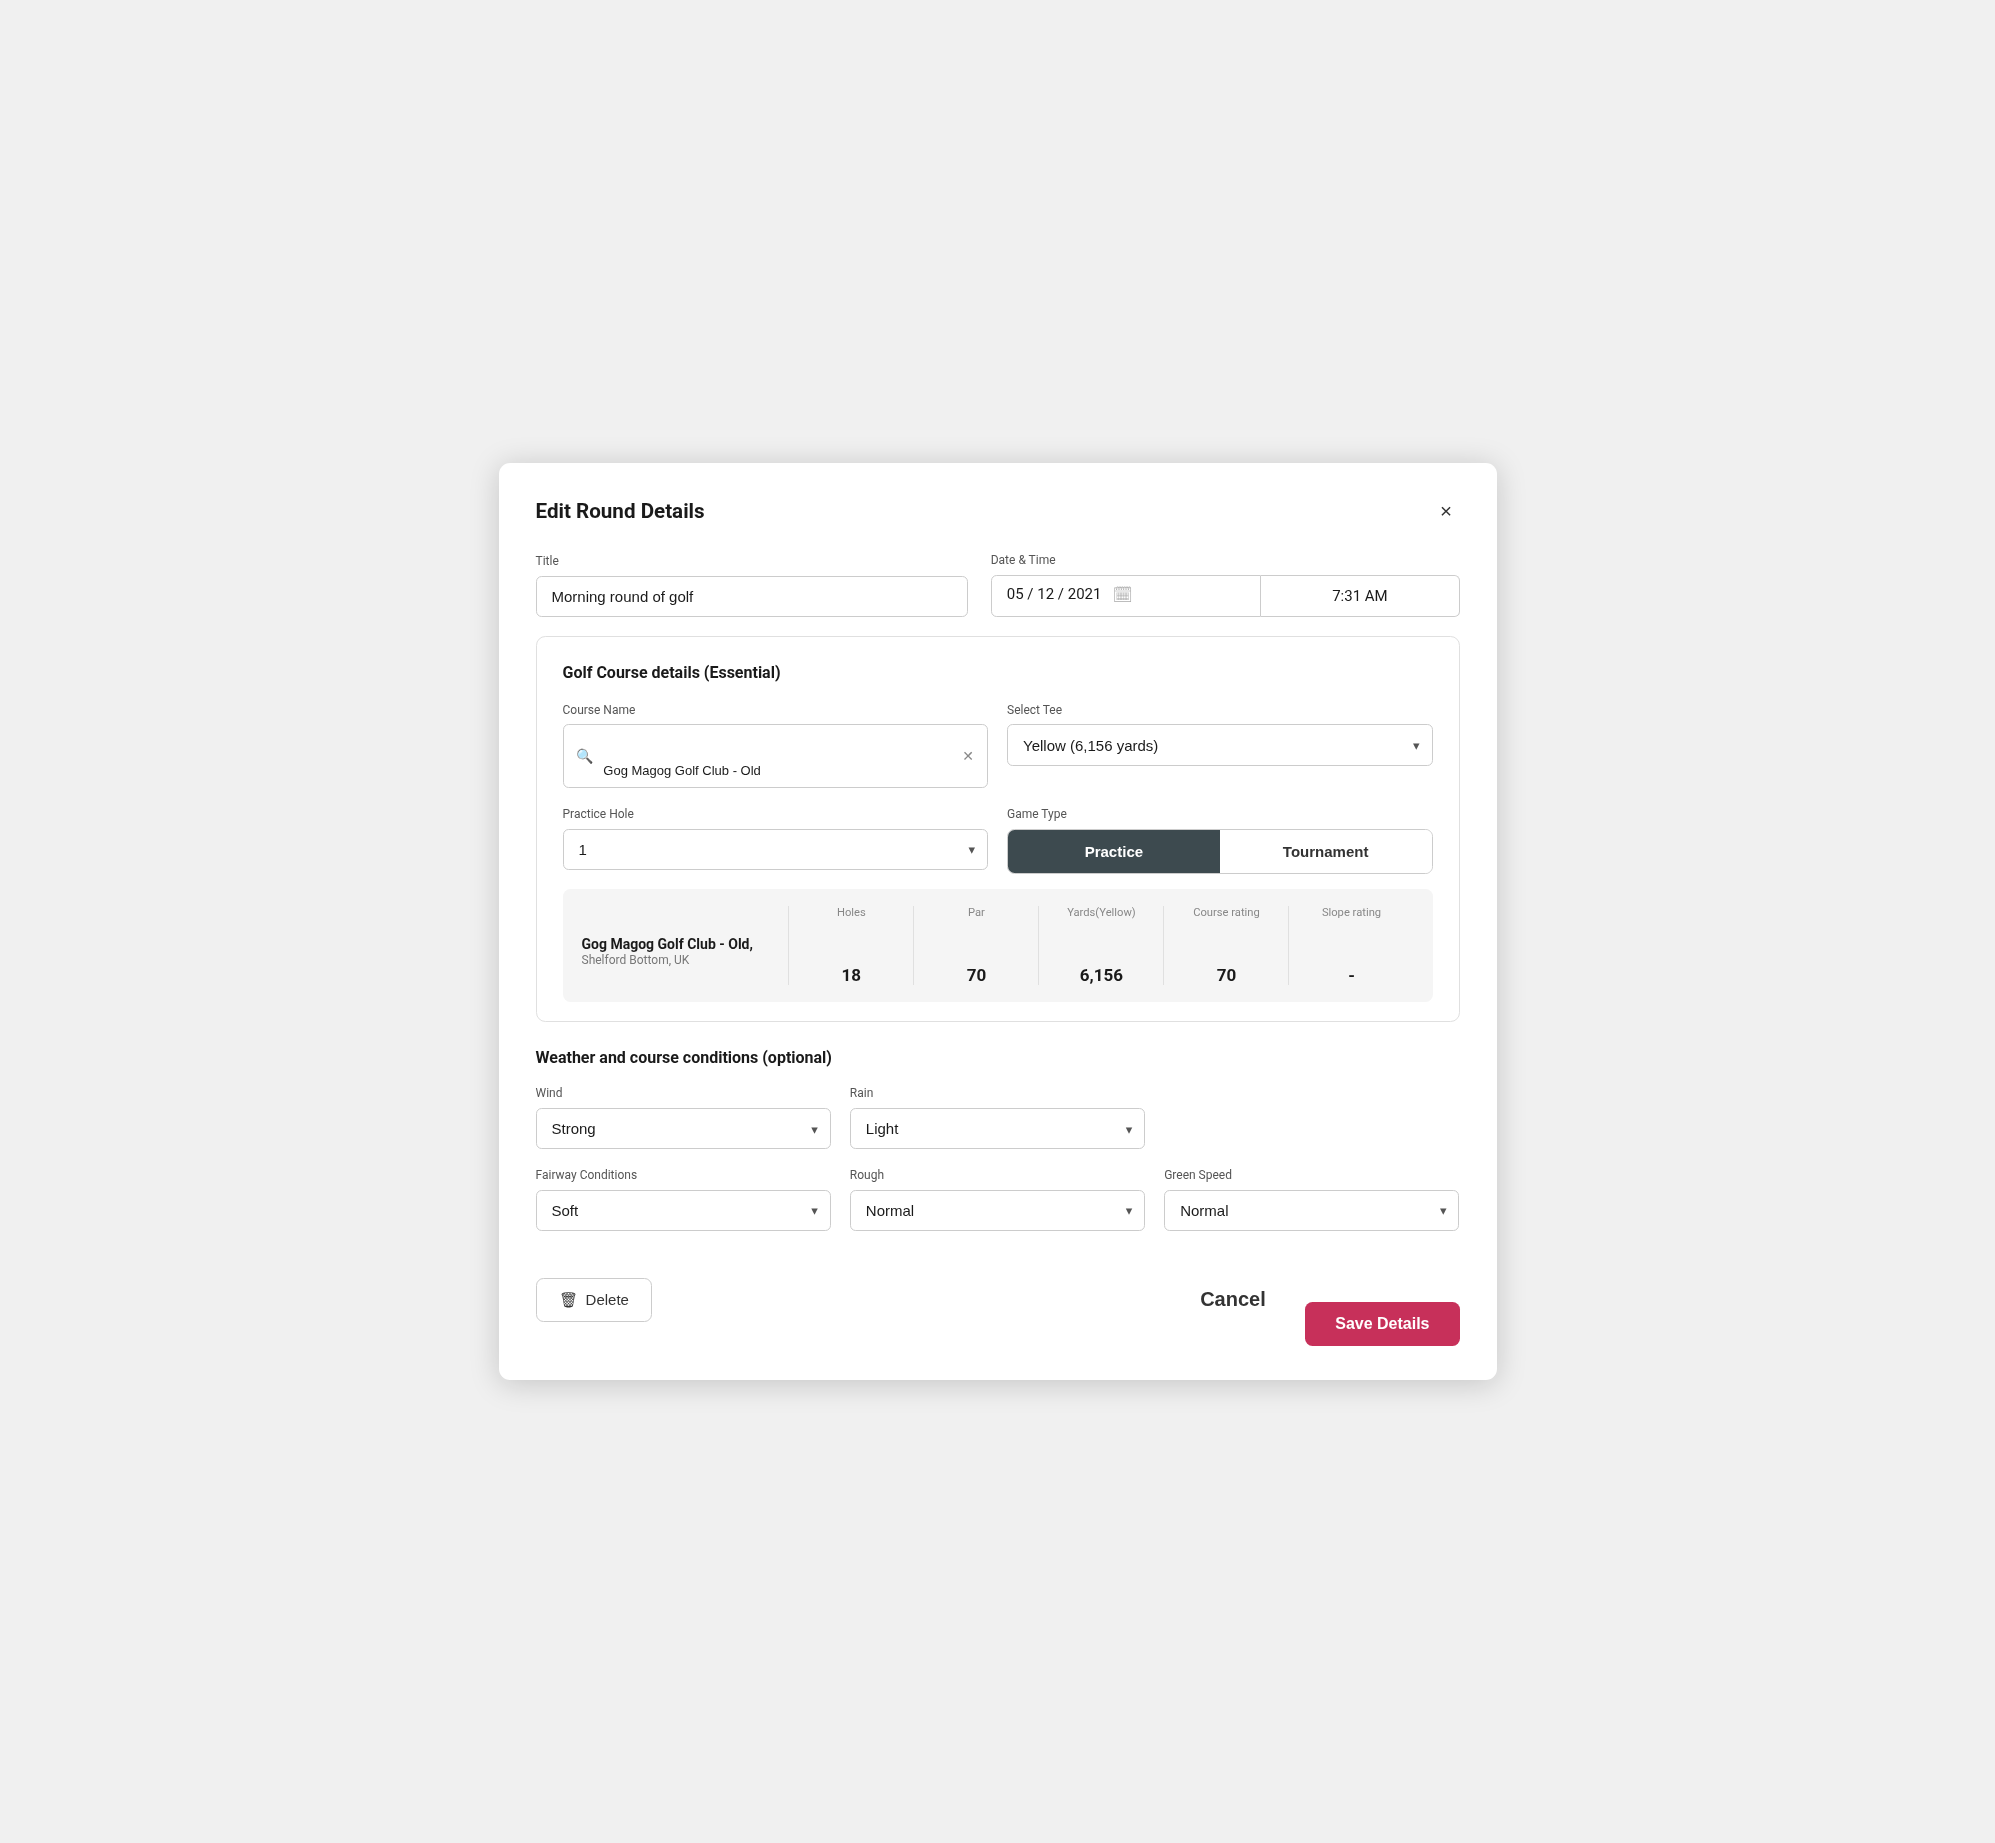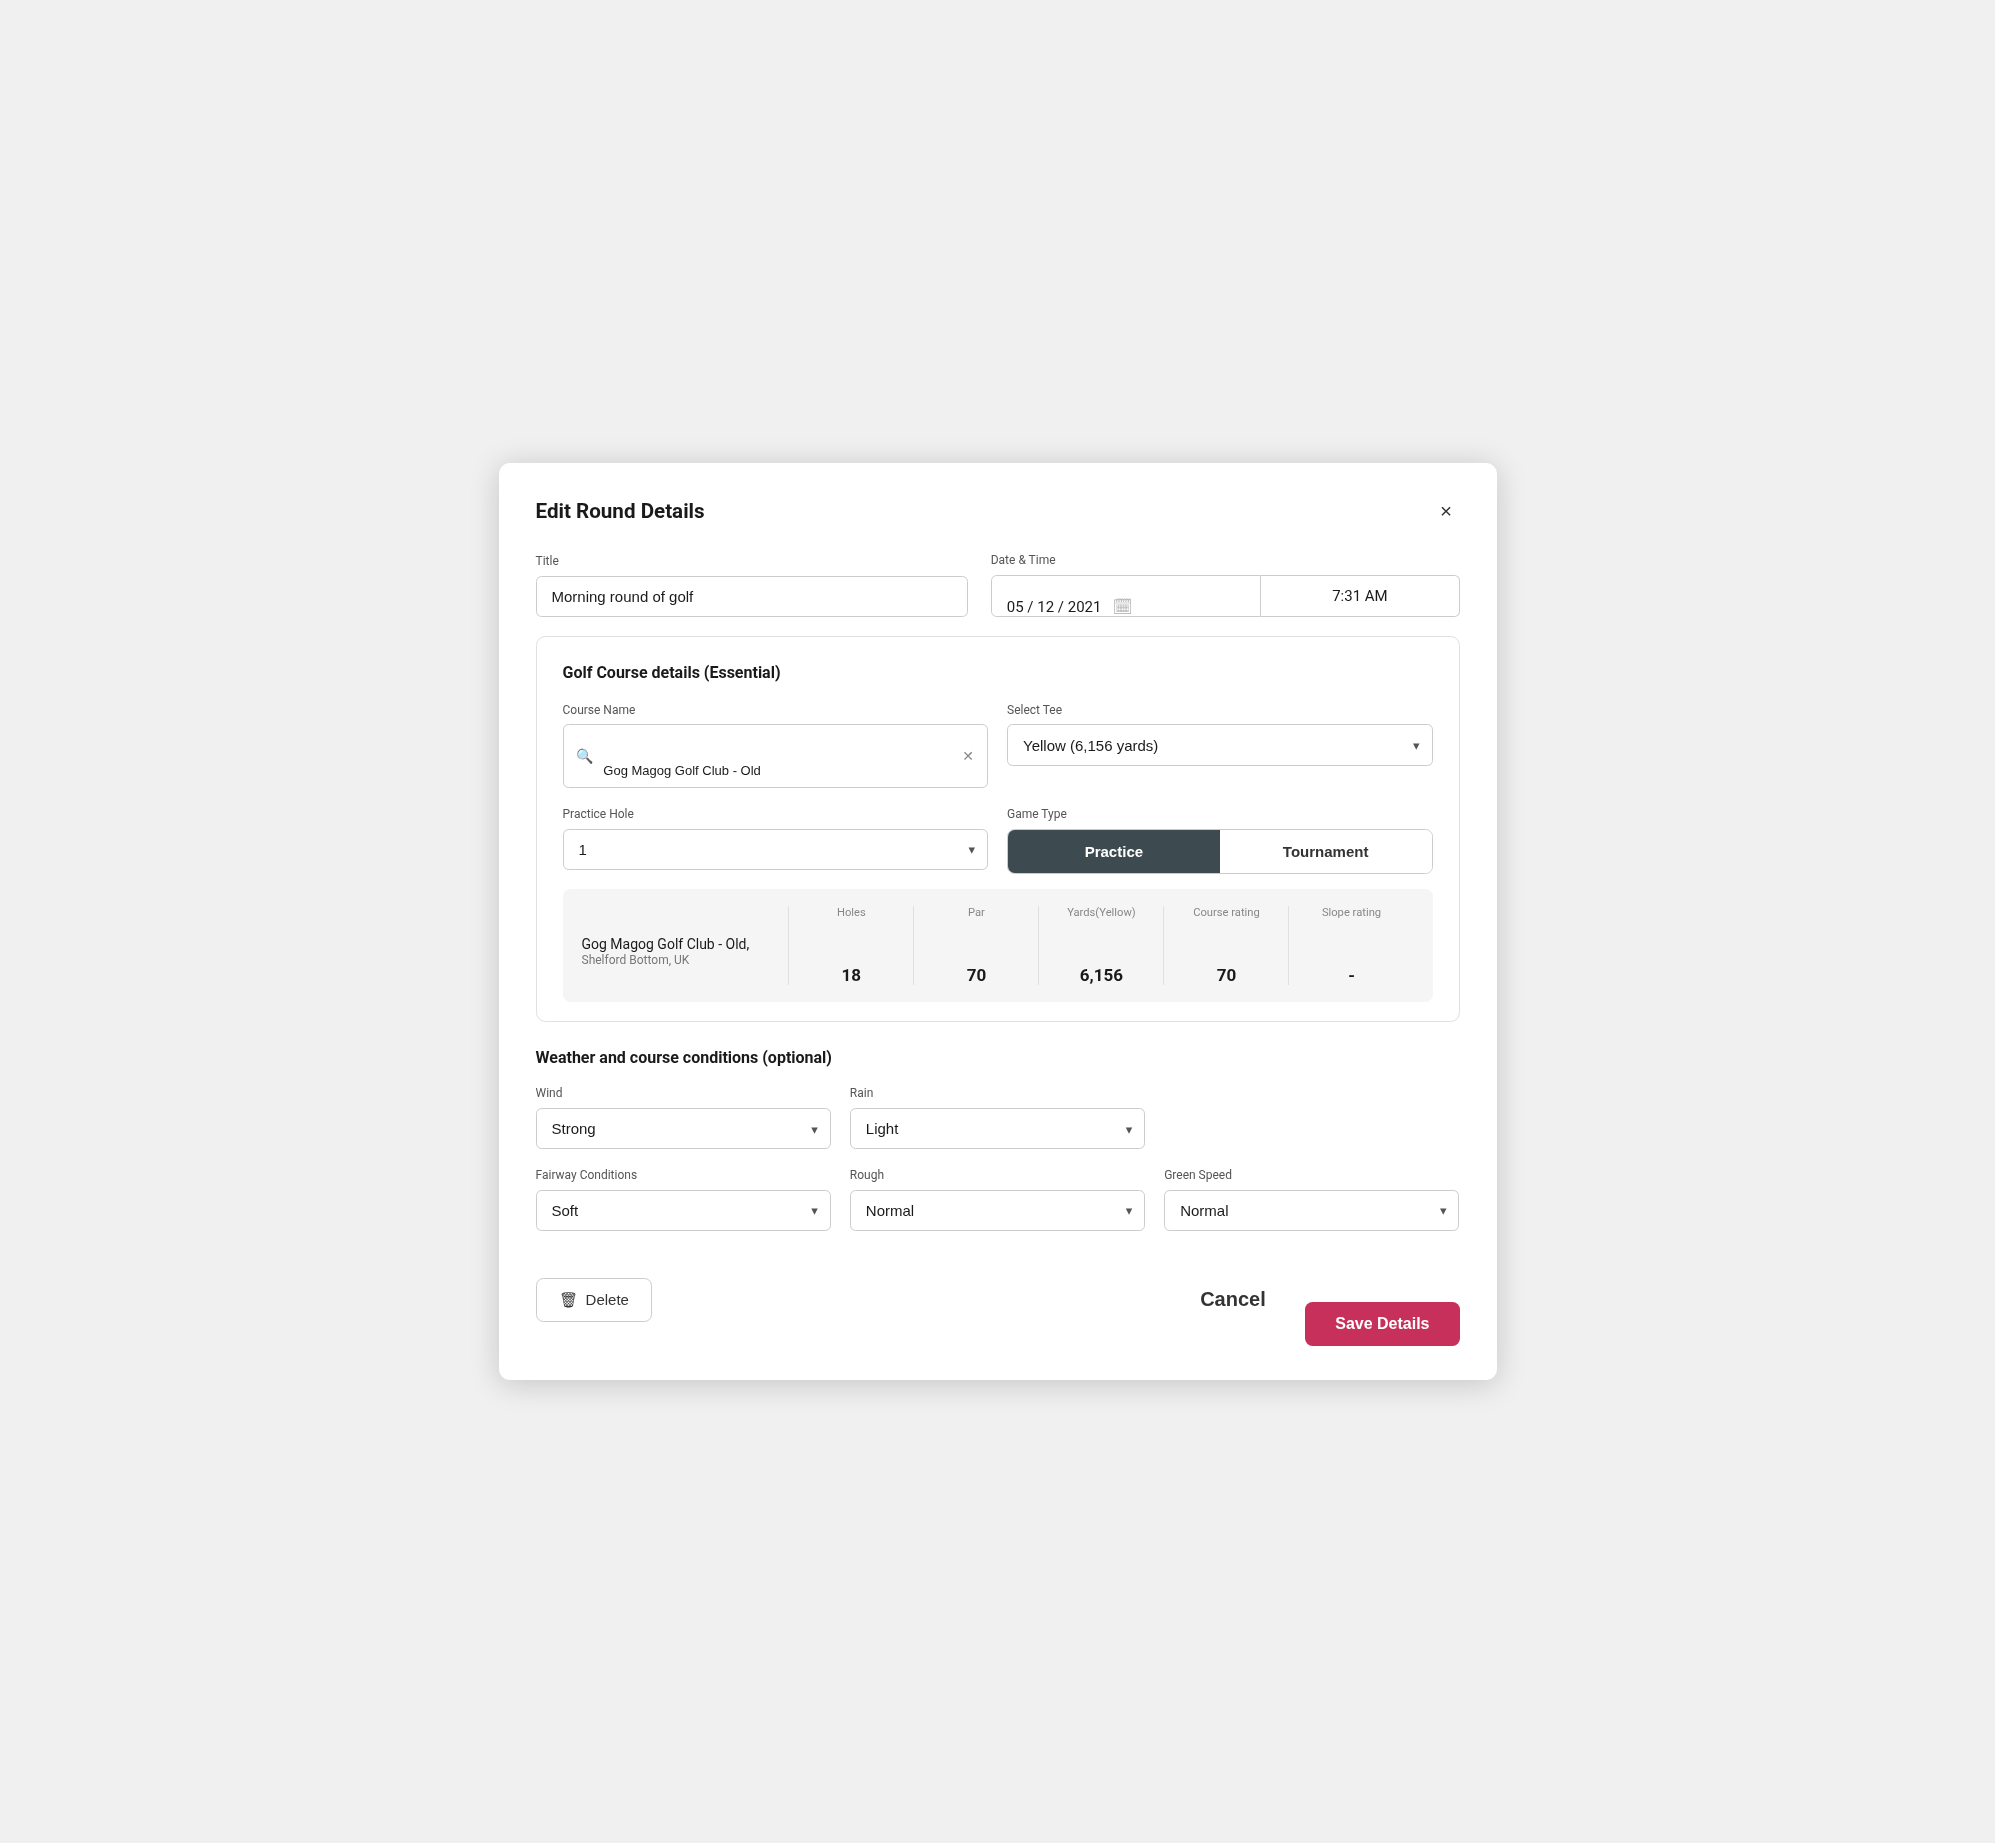--- a/index.html
+++ b/index.html
@@ -63,24 +63,24 @@
       outline: none;
       background: #fff;
     }
     .date-time-group {
       display: flex;
       gap: 0;
       flex: 1.3;
     }
     .date-input-wrap {
       display: flex;
-      align-items: flex-end;
+      align-items: flex-start;
       border: 1.4px solid #ccc;
       border-radius: 5.6px 0 0 5.6px;
-      padding: 0 15px;
+      padding: 9px 15px;
       font-size: 15px;
       color: #1a1a1a;
       flex: 1.2;
       gap: 11.2px;
       background: #fff;
     }
     .date-input-wrap .cal-icon {
       color: #aaa;
       font-size: 16px;
     }
@@ -191,21 +191,21 @@
       display: flex;
       align-items: center;
       gap: 0;
       margin-top: 15px;
     }
     .course-info-name {
       flex: 2.2;
     }
     .course-info-name .name {
       font-size: 14px;
-      font-weight: 400;
+      font-weight: 700;
       color: #1a1a1a;
       margin-top: 12px;
     }
     .course-info-name .location {
       font-size: 12px;
       color: #777;
       margin-top: 1.9px;
     }
     .course-stat {
       display: flex;

